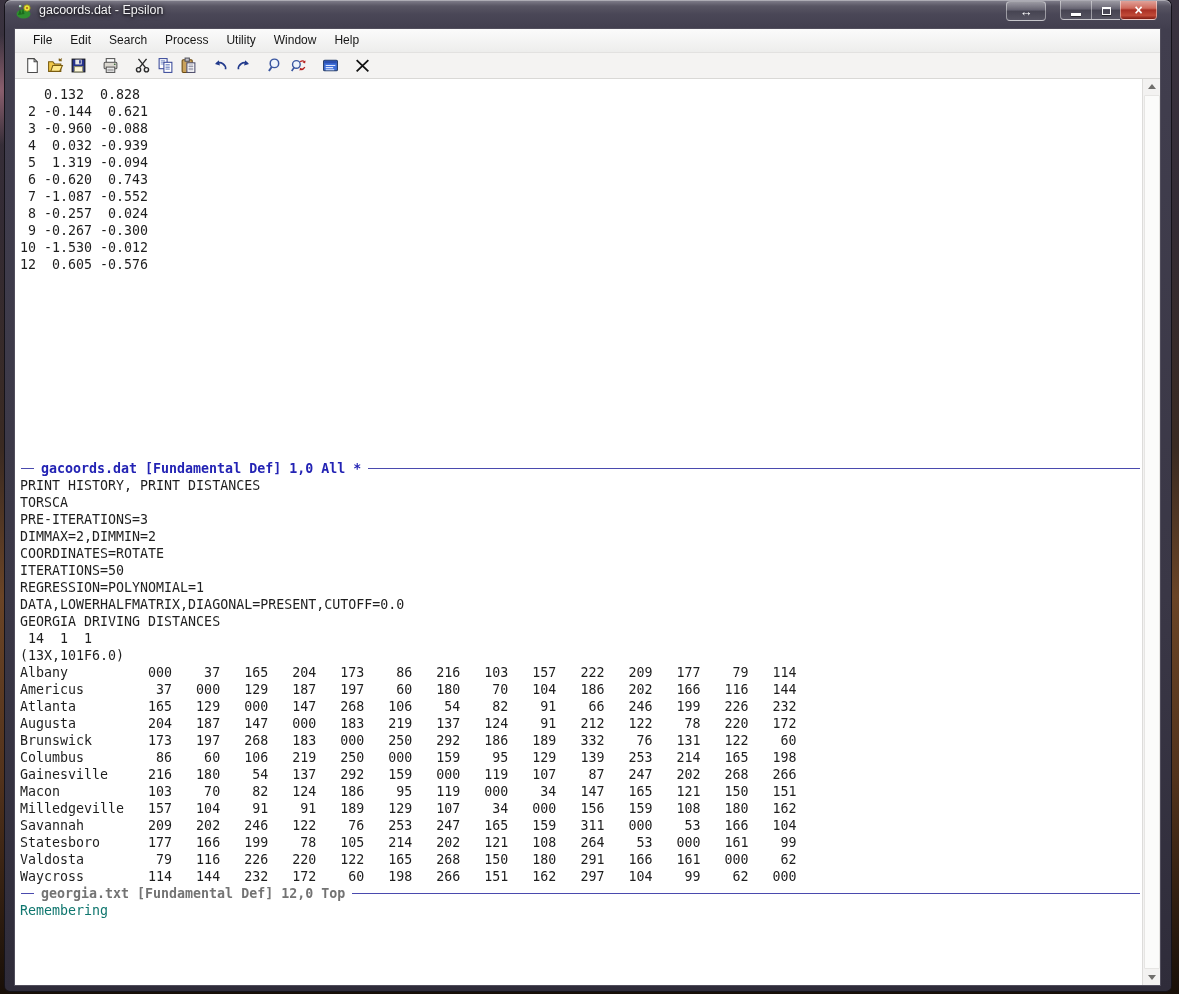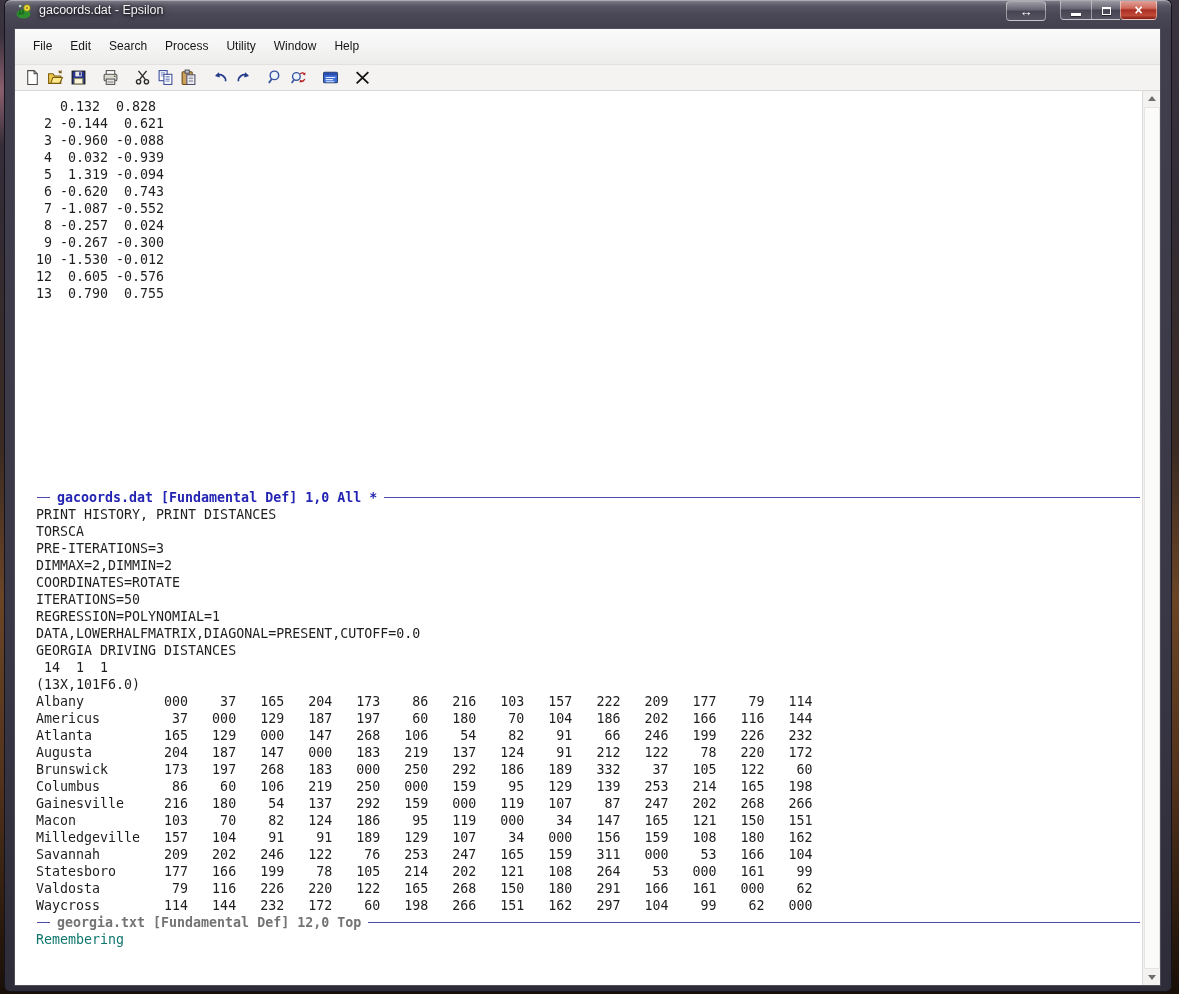--- a/index.html
+++ b/index.html
@@ -47,41 +47,41 @@
   .min-glyph { width:10px; height:3px; background:#fff; margin-top:9px; box-shadow:0 1px 1px rgba(0,0,0,.5); }
   .max-glyph { width:9px; height:8px; border:1px solid #fff; border-top:2.5px solid #fff; margin-top:2px; box-shadow:0 1px 1px rgba(0,0,0,.5); }
 
   
   #client {
     position:absolute; left:9px; top:28px; right:10px; bottom:5px;
     background:#ffffff; border:1px solid #514e5c;
     display:flex; flex-direction:column; overflow:hidden;
   }
   #menubar {
-    height:36px; flex:none; display:flex; align-items:center;
+    height:24px; flex:none; display:flex; align-items:center;
     background:linear-gradient(180deg,#fbfbfb,#ededec);
     border-bottom:1px solid #e2e1e0; padding-left:9px;
     font-size:12px; color:#161616;
   }
   .menu-item { padding:2px 9px 3px 9px; white-space:nowrap; }
   #toolbar {
     height:26px; flex:none; display:flex; align-items:center;
     background:#f4f3f2; border-bottom:1px solid #d9d8d6; padding-left:6px;
   }
   .tbtn { width:23px; height:22px; flex:none; display:flex; align-items:center; justify-content:center; }
   .tbtn svg { width:17px; height:17px; }
   .tgap { width:9px; flex:none; }
 
   
   #textwrap { flex:1; display:flex; overflow:hidden; }
   #textarea {
     flex:1; background:#fff; overflow:hidden;
     padding:7px 0 0 5px;
     font-family:"DejaVu Sans Mono","Liberation Mono",monospace;
-    font-size:13.3px; line-height:17px; color:#1e1e1e;margin-left:16px;
+    font-size:13.3px; line-height:17px; color:#1e1e1e;
   }
   .tl { height:17px; white-space:pre; }
   .modeline { height:17px; display:flex; align-items:center; }
   .ml-dash { width:13px; height:1px; flex:none; margin-left:1px; }
   .ml-text { white-space:pre; margin:0 7px; font-size:13.3px;font-weight:bold; }
   .ml-line { flex:1; height:1px; margin-right:2px; }
   #status-line { height:17px; white-space:pre; }
 
   #scrollbar {
     width:18px; flex:none; background:#f3f2f1; border-left:1px solid #dddcda;
@@ -244,21 +244,20 @@
             <div class="tl"> 2 -0.144  0.621</div>
             <div class="tl"> 3 -0.960 -0.088</div>
             <div class="tl"> 4  0.032 -0.939</div>
             <div class="tl"> 5  1.319 -0.094</div>
             <div class="tl"> 6 -0.620  0.743</div>
             <div class="tl"> 7 -1.087 -0.552</div>
             <div class="tl"> 8 -0.257  0.024</div>
             <div class="tl"> 9 -0.267 -0.300</div>
             <div class="tl">10 -1.530 -0.012</div>
             <div class="tl">12  0.605 -0.576</div>
-            <div class="tl">13  0.790  0.755</div>
             <div class="tl"></div>
             <div class="tl"></div>
             <div class="tl"></div>
             <div class="tl"></div>
             <div class="tl"></div>
             <div class="tl"></div>
             <div class="tl"></div>
             <div class="tl"></div>
             <div class="tl"></div>
             <div class="tl"></div>
@@ -278,21 +277,21 @@
             <div class="tl">ITERATIONS=50</div>
             <div class="tl">REGRESSION=POLYNOMIAL=1</div>
             <div class="tl">DATA,LOWERHALFMATRIX,DIAGONAL=PRESENT,CUTOFF=0.0</div>
             <div class="tl">GEORGIA DRIVING DISTANCES</div>
             <div class="tl"> 14  1  1</div>
             <div class="tl">(13X,101F6.0)</div>
             <div class="tl">Albany          000    37   165   204   173    86   216   103   157   222   209   177    79   114</div>
             <div class="tl">Americus         37   000   129   187   197    60   180    70   104   186   202   166   116   144</div>
             <div class="tl">Atlanta         165   129   000   147   268   106    54    82    91    66   246   199   226   232</div>
             <div class="tl">Augusta         204   187   147   000   183   219   137   124    91   212   122    78   220   172</div>
-            <div class="tl">Brunswick       173   197   268   183   000   250   292   186   189   332    37   105   122    60</div>
+            <div class="tl">Brunswick       173   197   268   183   000   250   292   186   189   332    76   131   122    60</div>
             <div class="tl">Columbus         86    60   106   219   250   000   159    95   129   139   253   214   165   198</div>
             <div class="tl">Gainesville     216   180    54   137   292   159   000   119   107    87   247   202   268   266</div>
             <div class="tl">Macon           103    70    82   124   186    95   119   000    34   147   165   121   150   151</div>
             <div class="tl">Milledgeville   157   104    91    91   189   129   107    34   000   156   159   108   180   162</div>
             <div class="tl">Savannah        209   202   246   122    76   253   247   165   159   311   000    53   166   104</div>
             <div class="tl">Statesboro      177   166   199    78   105   214   202   121   108   264    53   000   161    99</div>
             <div class="tl">Valdosta         79   116   226   220   122   165   268   150   180   291   166   161   000    62</div>
             <div class="tl">Waycross        114   144   232   172    60   198   266   151   162   297   104    99    62   000</div>
           </div>
         <div class="modeline">

